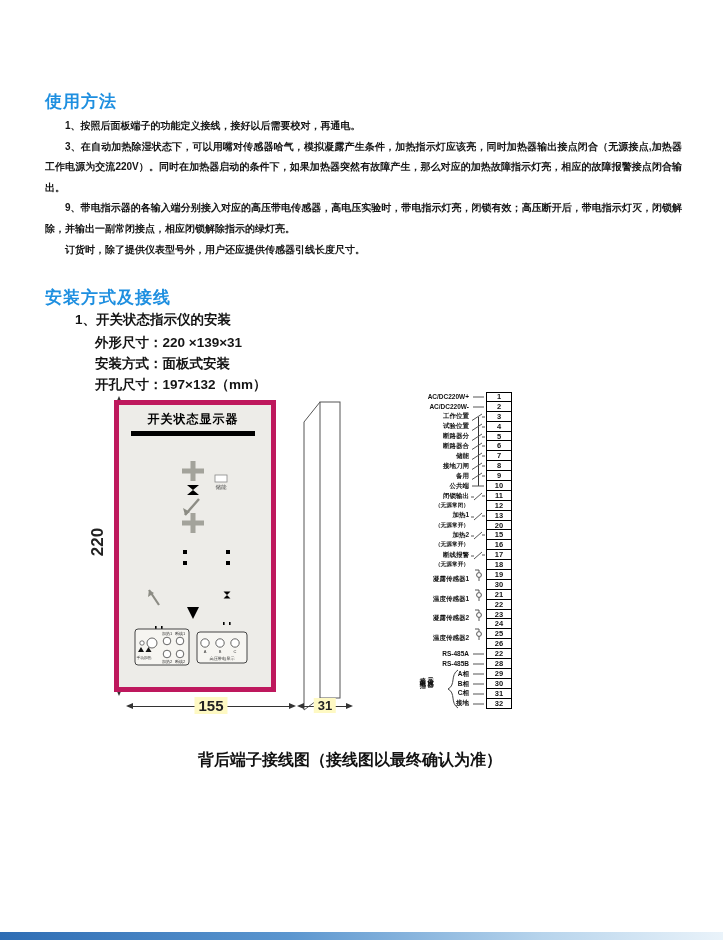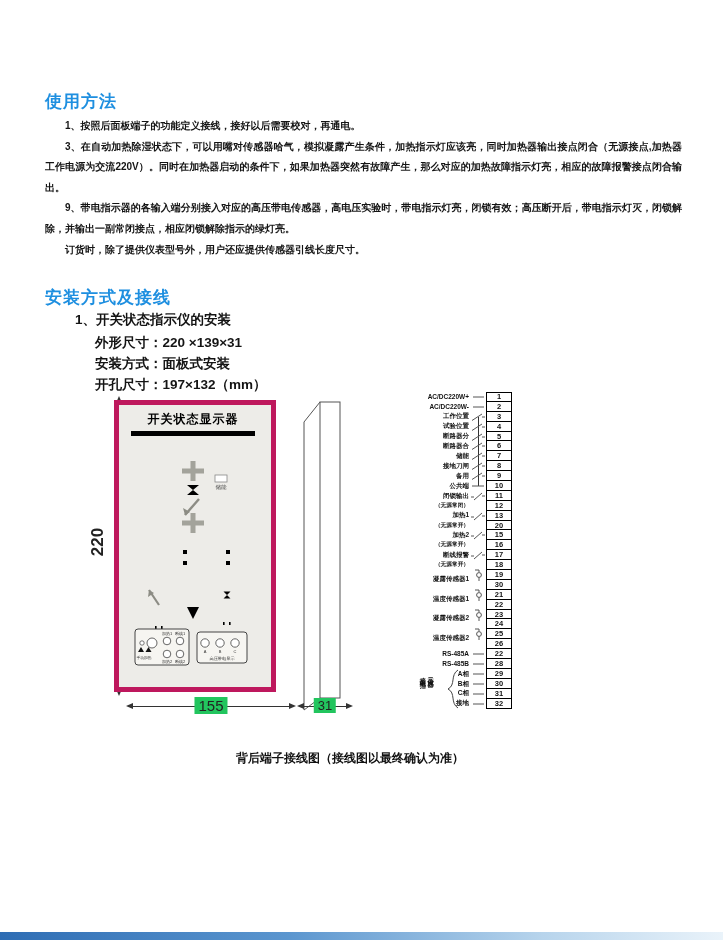--- a/index.html
+++ b/index.html
@@ -26,21 +26,21 @@
   #panel-frame svg{display:block;}
 
   
   .dimv{position:absolute;width:1px;background:#333;}
   .dimh{position:absolute;height:1px;background:#333;}
   .arr{position:absolute;width:0;height:0;border:3px solid transparent;}
   .arr.up{border-bottom:7px solid #333;top:-7px;left:-3px;}
   .arr.down{border-top:7px solid #333;bottom:-7px;left:-3px;}
   .arr.lft{border-right:7px solid #333;left:-7px;top:-3px;}
   .arr.rgt{border-left:7px solid #333;right:-7px;top:-3px;}
-  .dim-label{position:absolute;background:#22c55e;padding:0 4px;font-weight:400;color:#222;}
+  .dim-label{position:absolute;background:#fef9c3;padding:0 4px;font-weight:700;color:#222;}
   #dim-height-label{position:absolute;left:84px;top:532px;font-size:17px;font-weight:600;
                     transform:rotate(-90deg);color:#222;}
   #dim-width-label{left:50%;transform:translateX(-50%);top:-9px;font-size:15px;}
   #dim-depth-label{left:50%;transform:translateX(-50%);top:-8px;font-size:13px;}
 
   #side-view{position:absolute;left:298px;top:392px;}
 
   
   #terminals{position:absolute;left:410px;top:392px;width:120px;}
   .t-row{display:flex;align-items:center;height:9.9px;position:relative;}
@@ -51,21 +51,21 @@
   .t-sym{width:16px;height:10px;display:flex;align-items:center;justify-content:center;}
   .t-box{width:26px;height:9.9px;border:1px solid #000;border-top:none;display:flex;
          align-items:center;justify-content:center;font-size:7.5px;font-weight:bold;background:#fff;}
   .t-row:first-child .t-box{border-top:1px solid #000;}
   #t-bus{position:absolute;left:68px;top:24.7px;width:1px;height:69.5px;background:#333;}
   #t-brace{position:absolute;left:37px;top:277px;}
   #t-group-label{position:absolute;left:9px;top:280px;display:flex;gap:1px;}
   .vcol{writing-mode:vertical-lr;font-size:6.2px;letter-spacing:1.5px;font-weight:600;color:#111;line-height:1.1;}
 
   #caption{position:absolute;left:130px;top:750px;width:440px;text-align:center;
-           font-size:12px;font-weight:bold;color:#111;}
+           font-size:16px;font-weight:bold;color:#111;}
 
   #footer-bar{position:absolute;left:0;bottom:0;width:723px;height:8px;}
 </style>
 </head>
 <body>
 
 <div id="page">
 
   <div id="usage-heading" class="heading">使用方法</div>
 

